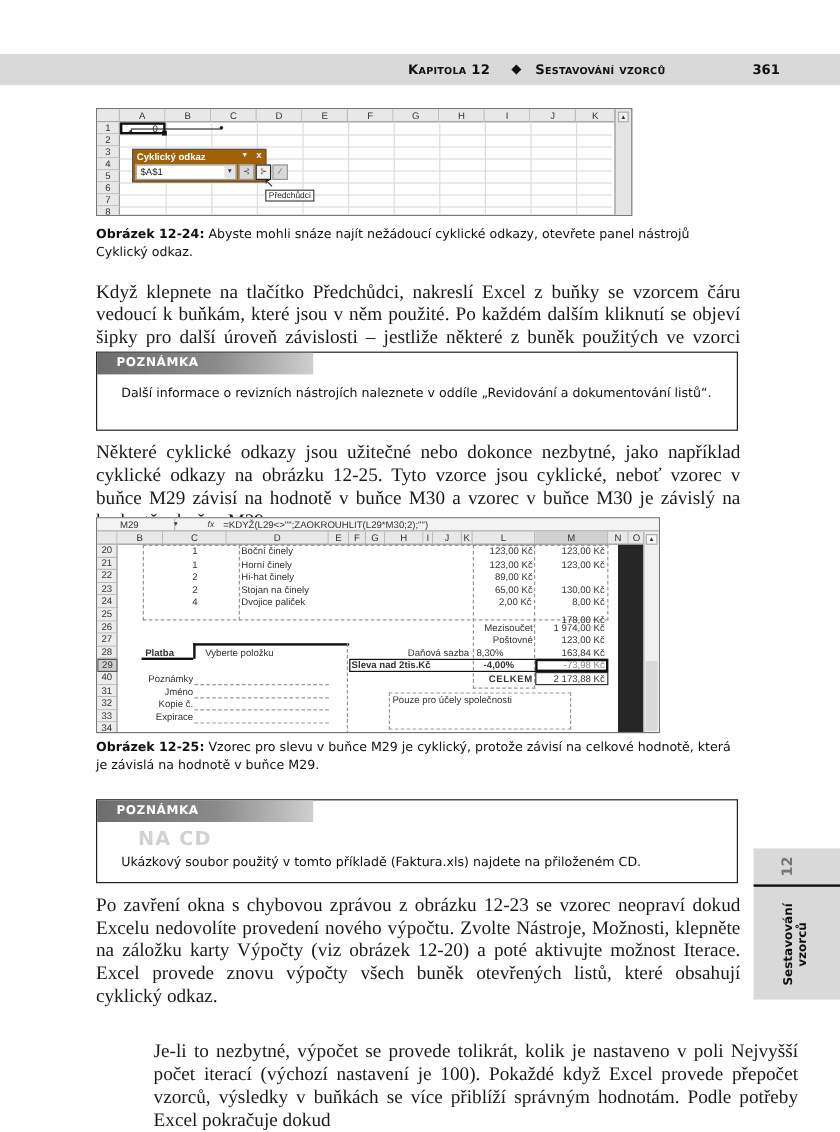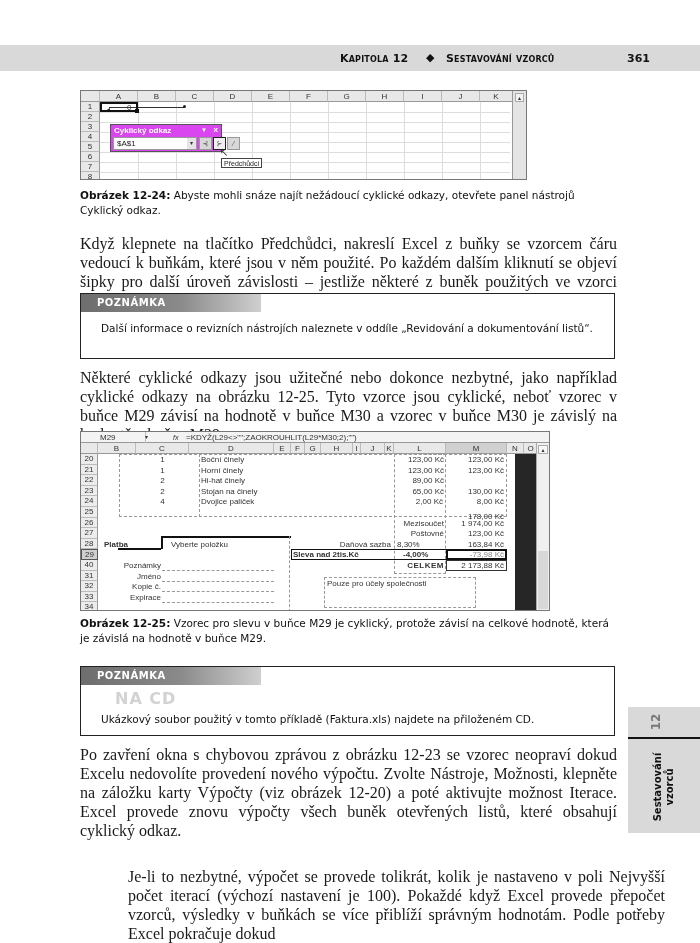--- a/index.html
+++ b/index.html
@@ -51,21 +51,21 @@
   .sheet1 .vscroll .arrow { position: absolute; left: 2px; top: 2px; width: 9px; height: 9px; border: 1px solid #aaa; background: #f2f2f2; font-size: 6px; text-align: center; line-height: 8px; }
   .sheet1 .cellsel { position: absolute; left: 19px; top: 11px; width: 38px; height: 10px; border: 2px solid #111; }
   .sheet1 .cellsel .handle { position: absolute; right: -3px; bottom: -3px; width: 4px; height: 4px; background: #111; }
   .sheet1 .cellval { position: absolute; left: 46px; top: 12px; font-size: 8px; }
   .sheet1 .arrowline { position: absolute; left: 28px; top: 16px; width: 76px; height: 1px; background: #333; }
   .sheet1 .dot-l { position: absolute; left: 26px; top: 14px; font-size: 6px; }
   .sheet1 .dot-r { position: absolute; left: 102px; top: 14px; width: 3px; height: 3px; background: #222; border-radius: 50%; }
 
   .toolbar {
     position: absolute; left: 29px; top: 33px; width: 112px; height: 28px;
-    background: #d946ef; border: 1px solid #555;
+    background: #a16207; border: 1px solid #555;
   }
   .toolbar .title { position: absolute; left: 3px; top: 1px; color: #fff; font-weight: bold; font-size: 8px; }
   .toolbar .tb-dd { position: absolute; right: 14px; top: 2px; color: #fff; font-size: 6px; }
   .toolbar .tb-close { position: absolute; right: 3px; top: 0px; color: #fff; font-size: 8px; font-weight: bold; }
   .toolbar .combo { position: absolute; left: 2px; top: 12px; width: 84px; height: 13px; background: #fff; border: 1px solid #999; }
   .toolbar .combo .val { position: absolute; left: 3px; top: 1px; font-size: 8px; color: #222; }
   .toolbar .combo .dd { position: absolute; right: 0; top: 0; width: 9px; height: 11px; background: #e4e4e4; font-size: 6px; text-align: center; line-height: 11px; }
   .toolbar .btn { position: absolute; top: 12px; width: 13px; height: 13px; background: #d8d8d8; border: 1px solid #999; font-size: 7px; text-align: center; line-height: 11px; color: #555; }
   .toolbar .btn.active { background: #f0f0f0; border: 1px solid #222; }
   .tooltip { position: absolute; left: 140px; top: 67px; background: #fff; border: 1px solid #444; font-size: 7px; padding: 0 2px; height: 10px; line-height: 9px; color: #222; }
@@ -300,21 +300,21 @@
   <div style="position:absolute;left:210px;top:117.4px;width:215px;height:11px;border:1.5px solid #111;"></div>
   <span class="s2cell b" style="left:212px;top:118.4px;">Sleva nad 2tis.Kč</span>
   <span class="s2cell b" style="left:322px;top:118.4px;">-4,00%</span>
   <div style="position:absolute;left:365px;top:117.4px;width:61px;height:11px;border:2px solid #111;"></div>
   <span class="s2cell r" style="left:365px;top:118.4px;width:58px;color:#888;">-73,98 Kč</span>
 
   <span class="s2cell r b" style="left:313px;top:129px;width:50px;letter-spacing:0.5px;">CELKEM</span>
   <div style="position:absolute;left:365px;top:128px;width:61px;height:11px;border:1px solid #333;"></div>
   <span class="s2cell r" style="left:365px;top:129px;width:58px;">2 173,88 Kč</span>
 
-  <span class="s2cell b" style="left:23px;top:107.8px;">Platba</span>
+  <span class="s2cell b" style="left:40px;top:107.8px;">Platba</span>
   <div class="thickline" style="left:37px;top:116.4px;width:43px;"></div>
   <div style="position:absolute;left:80px;top:104px;width:1.5px;height:13px;background:#111;"></div>
   <div class="thickline" style="left:80px;top:104px;width:130px;"></div>
   <span class="s2cell" style="left:90px;top:107.8px;">Vyberte položku</span>
   <div class="dashbox" style="left:208px;top:104px;width:0;height:76px;border-top:none;border-bottom:none;border-right:none;"></div>
 
   <span class="s2cell r" style="left:20px;top:129px;width:60px;">Poznámky</span>
   <div class="dashbox" style="left:81px;top:138px;width:112px;height:0;border-left:none;border-right:none;border-top:none;"></div>
   <span class="s2cell r" style="left:20px;top:139.6px;width:60px;">Jméno</span>
   <div class="dashbox" style="left:81px;top:148.6px;width:112px;height:0;border-left:none;border-right:none;border-top:none;"></div>

